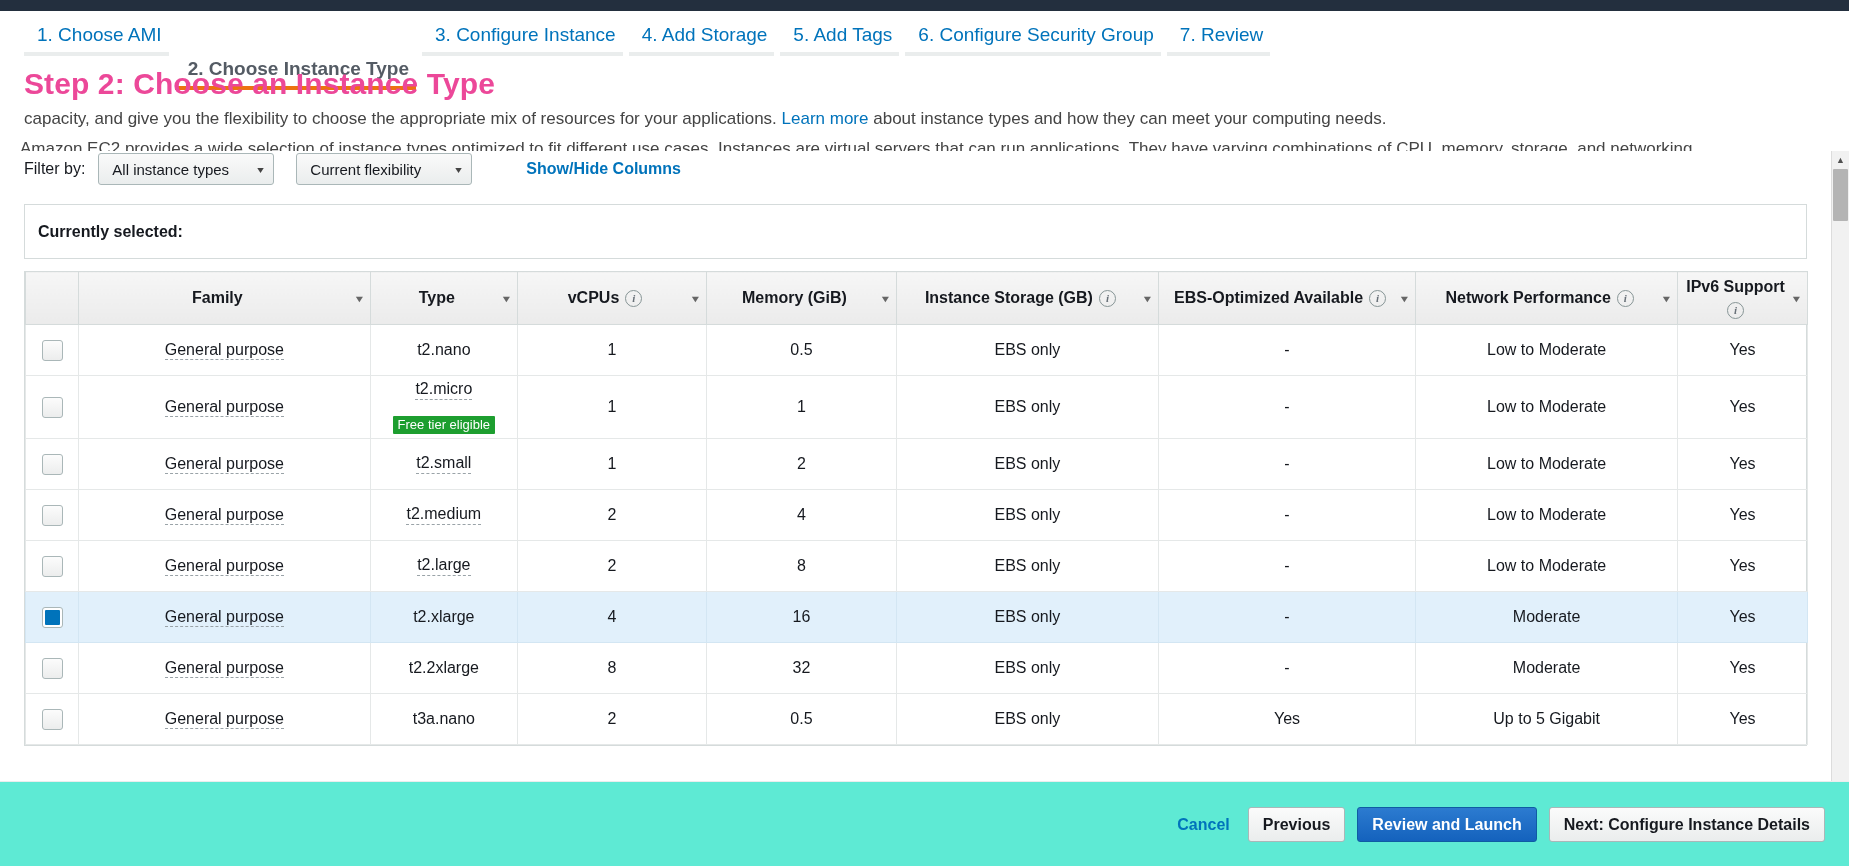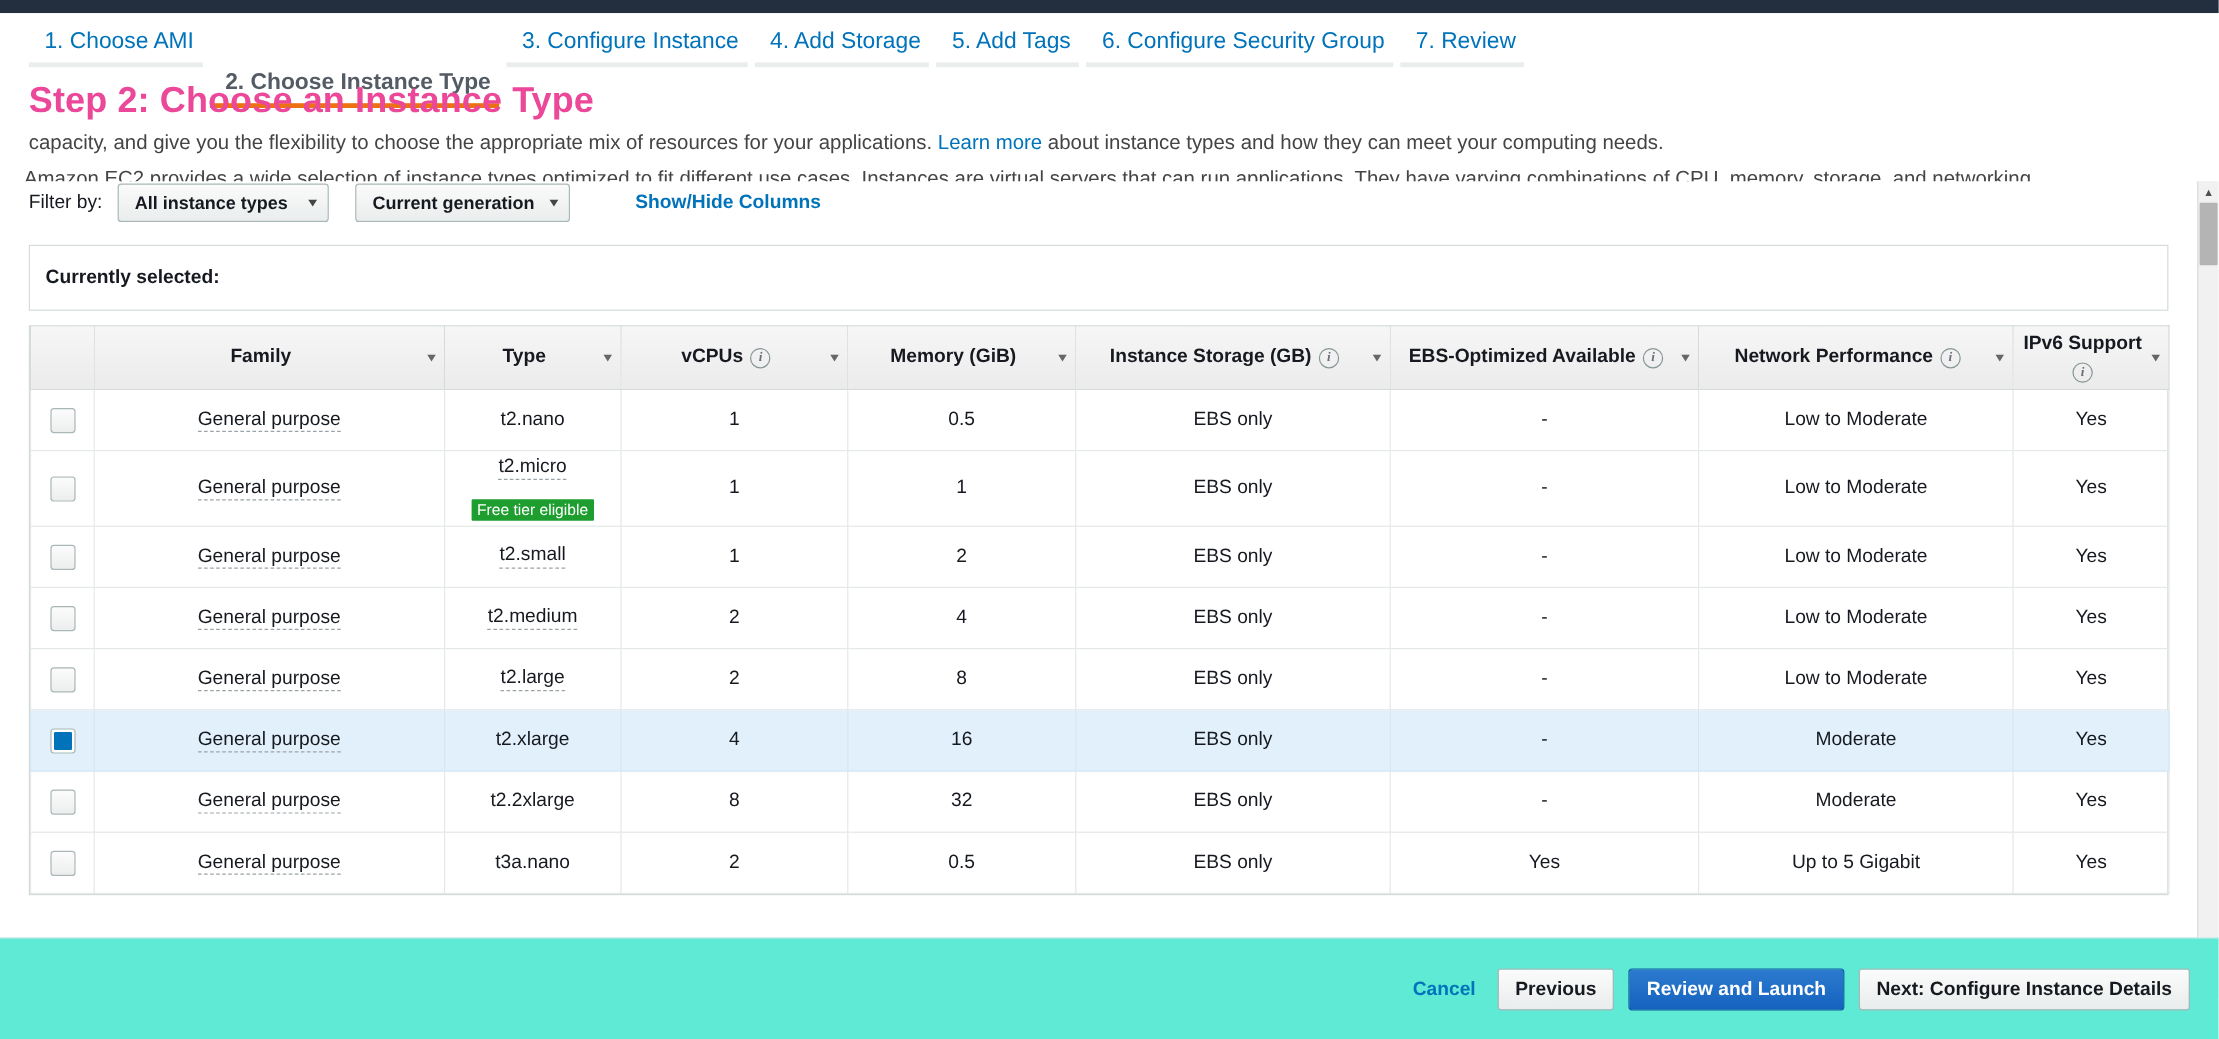--- a/index.html
+++ b/index.html
@@ -112,21 +112,20 @@
     border-radius: 3px;
     background: linear-gradient(#fafafa, #eaeded);
     display: flex;
     align-items: center;
     justify-content: space-between;
     padding: 0 10px 0 13px;
     font-size: 15px;
     color: #16191f;
     cursor: pointer;
     margin-right: 22px;
-    font-weight: bold;
   }
   .sel .caret {
     margin-left: 14px;
     font-size: 10px;
     color: #444;
     transform: scaleX(1.3);
   }
   .showhide {
     font-size: 16px;
     color: #0073bb;
@@ -379,21 +378,21 @@
       <span>about instance types and how they can meet your computing needs.</span>
     </div>
 
     <div class="filter-row">
       <span class="filter-label">Filter by:</span>
       <div class="sel">
         <span>All instance types</span>
         <span class="caret">▾</span>
       </div>
       <div class="sel">
-        <span>Current generation</span>
+        <span>Current flexibility</span>
         <span class="caret">▾</span>
       </div>
       <span class="showhide">Show/Hide Columns</span>
     </div>
 
     <div class="selbanner">
       <b>Currently selected:</b>
     </div>
 
     <div class="tablewrap">

